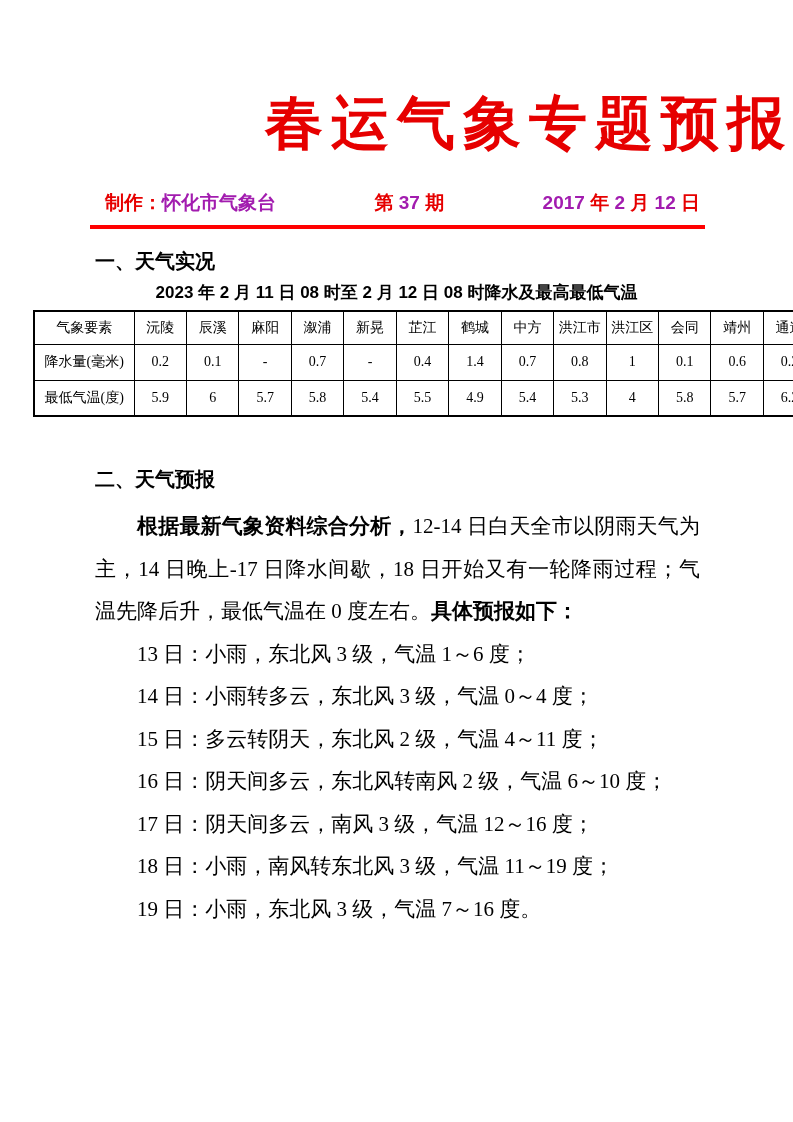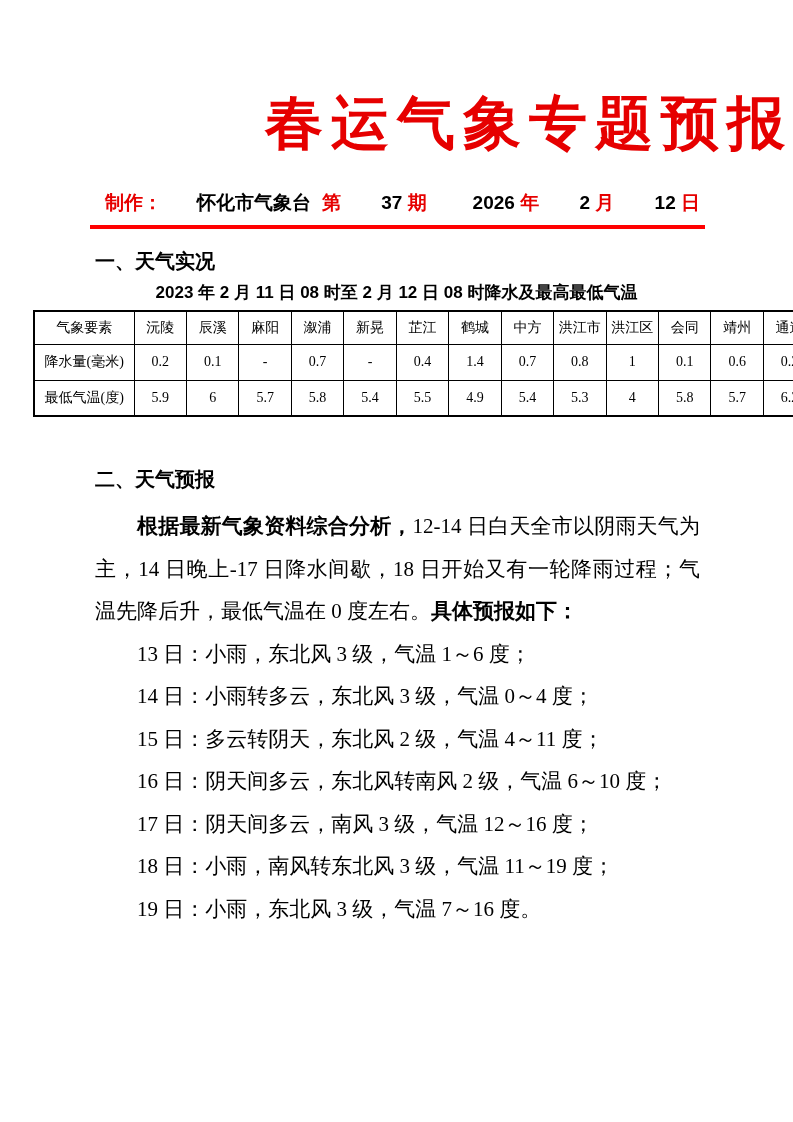--- a/index.html
+++ b/index.html
@@ -28,21 +28,21 @@
     display: flex;
     justify-content: space-between;
     align-items: baseline;
     margin: 26px 93px 0 105px;
     font-size: 19px;
     font-weight: bold;
     line-height: 26px;
     font-family: "Liberation Sans", sans-serif;
   }
   .red { color: #e60000; }
-  .black { color: #000000; margin-left: 35px; }
+  .black { color: #a21caf; }
   .divider {
     height: 4px;
     background: #ff0000;
     margin: 9px 88px 0 90px;
   }
   .s-heading {
     margin: 18px 0 0 95px;
     font-size: 20px;
     line-height: 28px;
     font-weight: bold;
@@ -94,21 +94,21 @@
   <div class="title">春运气象专题预报</div>
 
   <div class="meta">
     <div>
       <span class="red">制作：</span><span class="black">怀化市气象台</span>
     </div>
     <div>
       <span class="red">第 </span><span class="black">37</span><span class="red"> 期</span>
     </div>
     <div>
-      <span class="black">2026 </span><span class="red">年 </span><span class="black">2 </span><span class="red">月 </span><span class="black">12 </span><span class="red">日</span>
+      <span class="black">2017 </span><span class="red">年 </span><span class="black">2 </span><span class="red">月 </span><span class="black">12 </span><span class="red">日</span>
     </div>
   </div>
 
   <div class="divider"></div>
 
   <div class="s-heading">一、天气实况</div>
 
   <div class="table-title">2023 年 2 月 11 日 08 时至 2 月 12 日 08 时降水及最高最低气温</div>
 
   <table class="weather">

